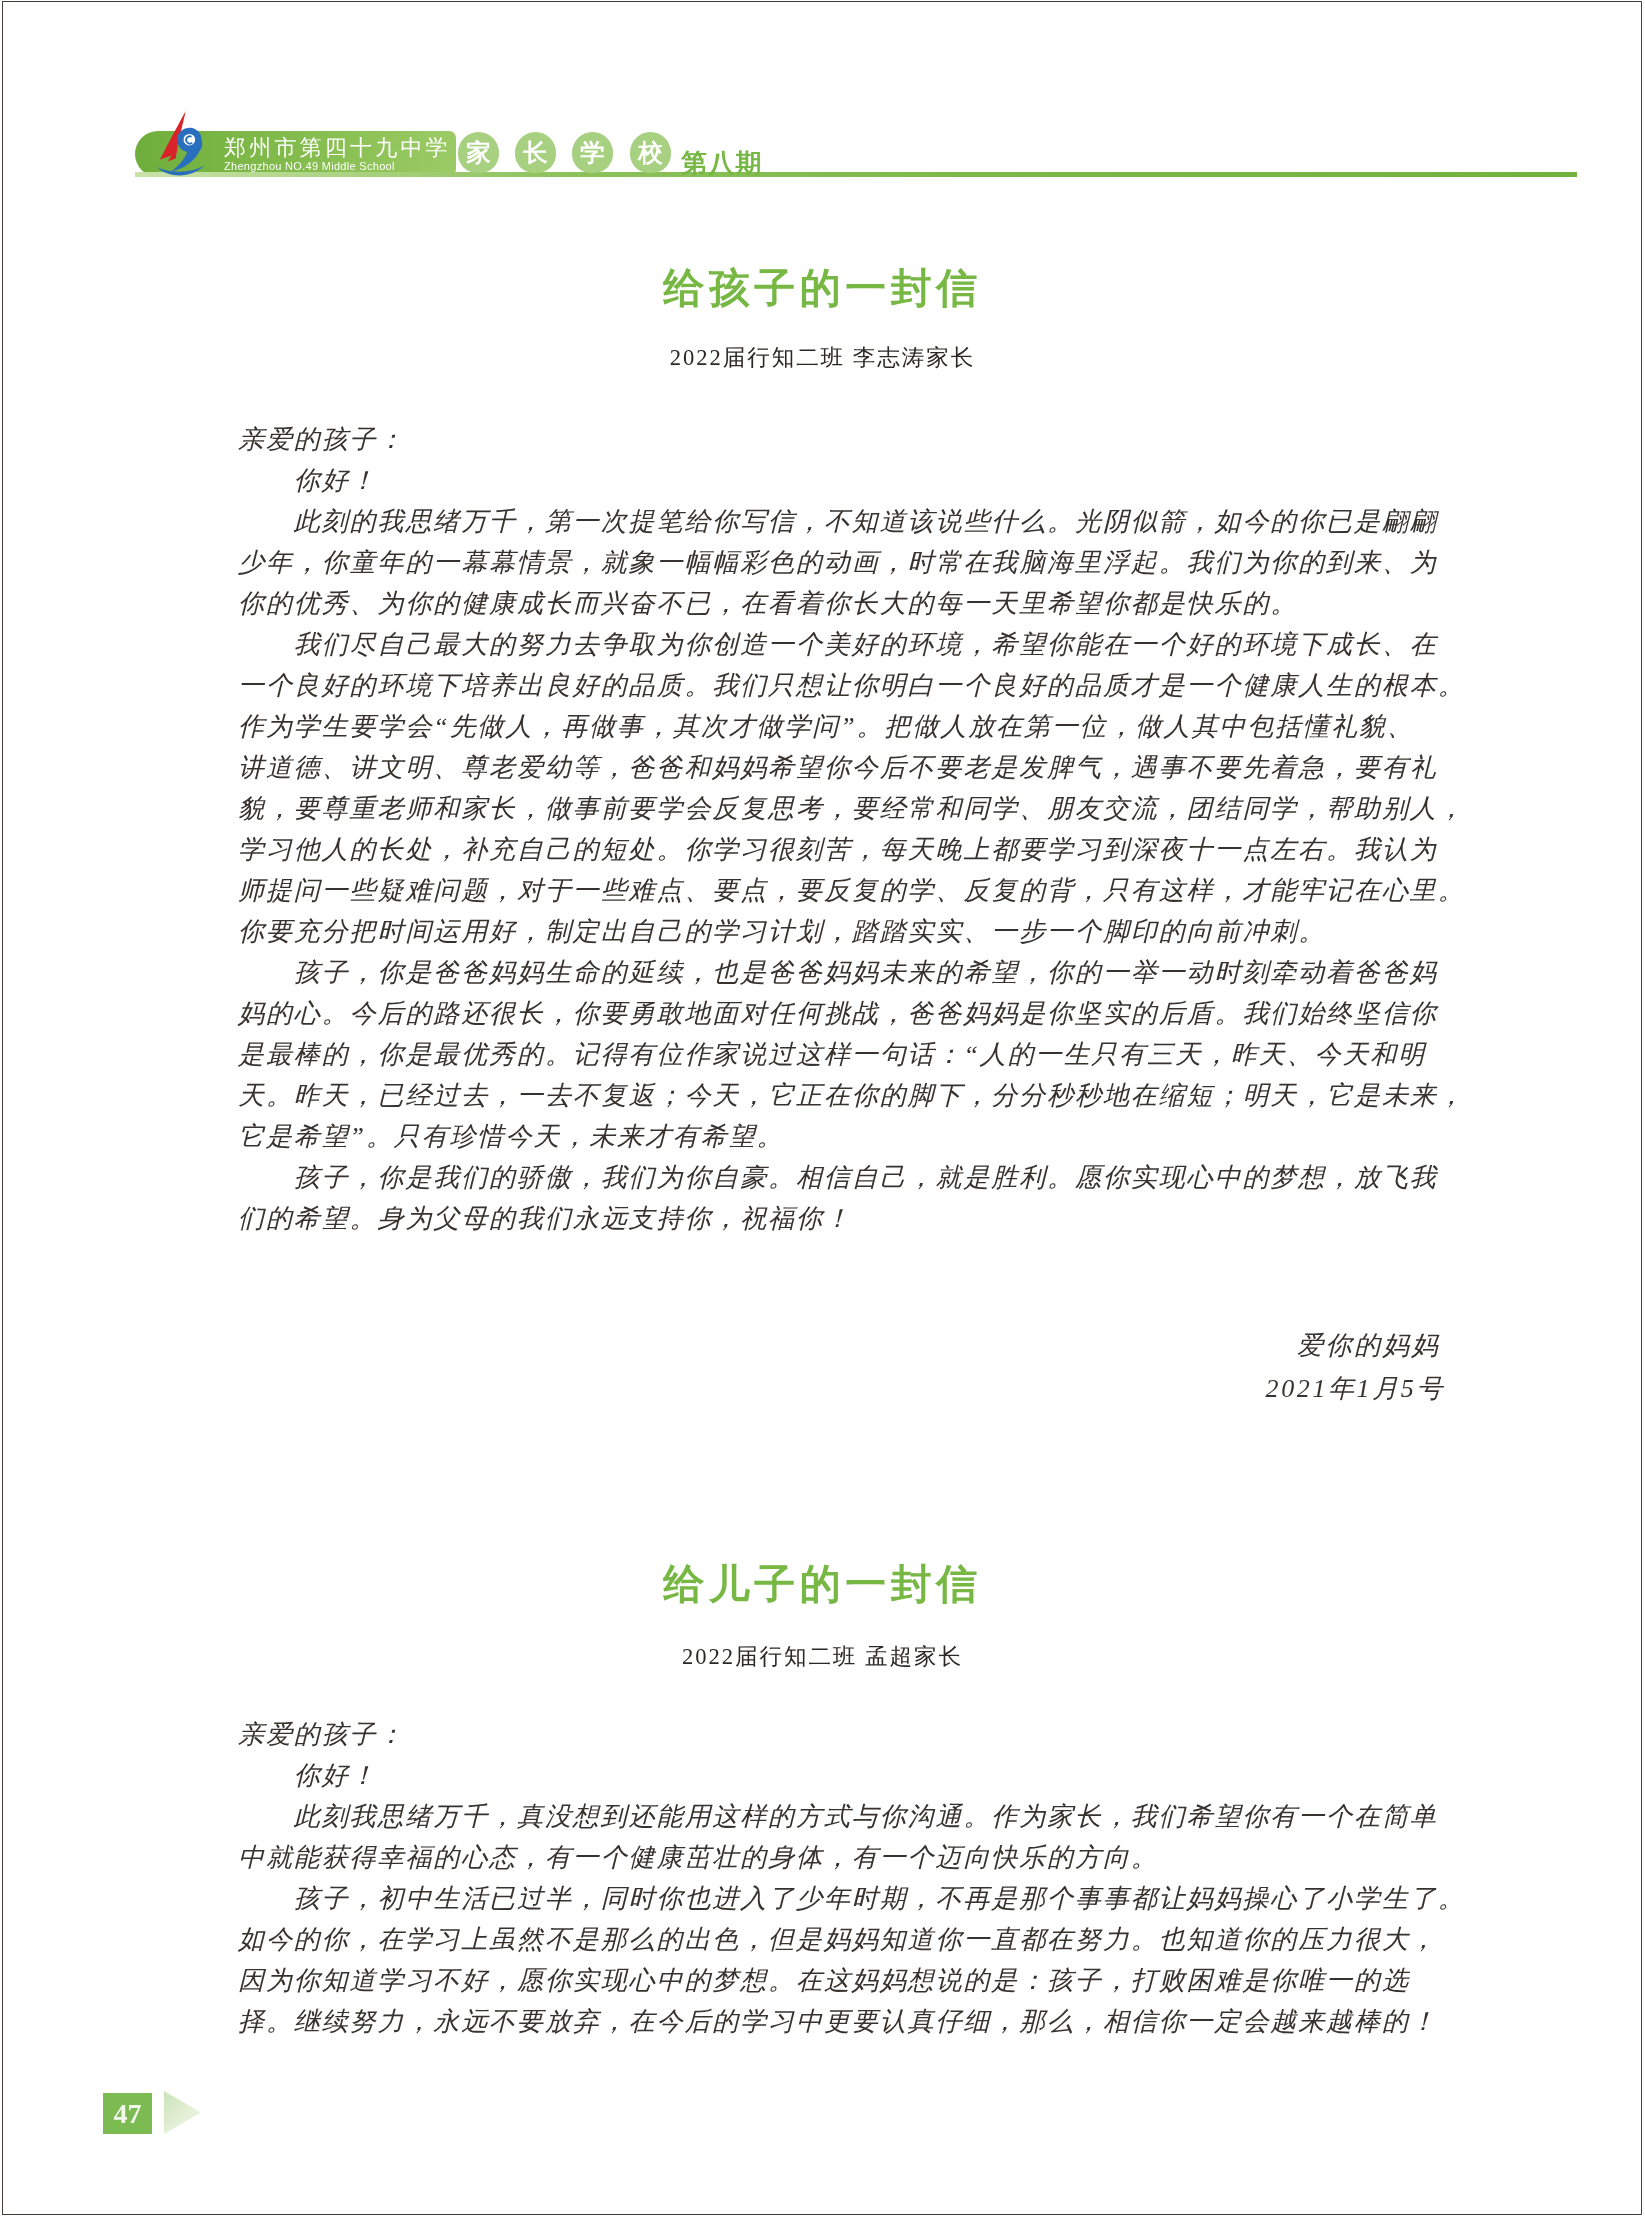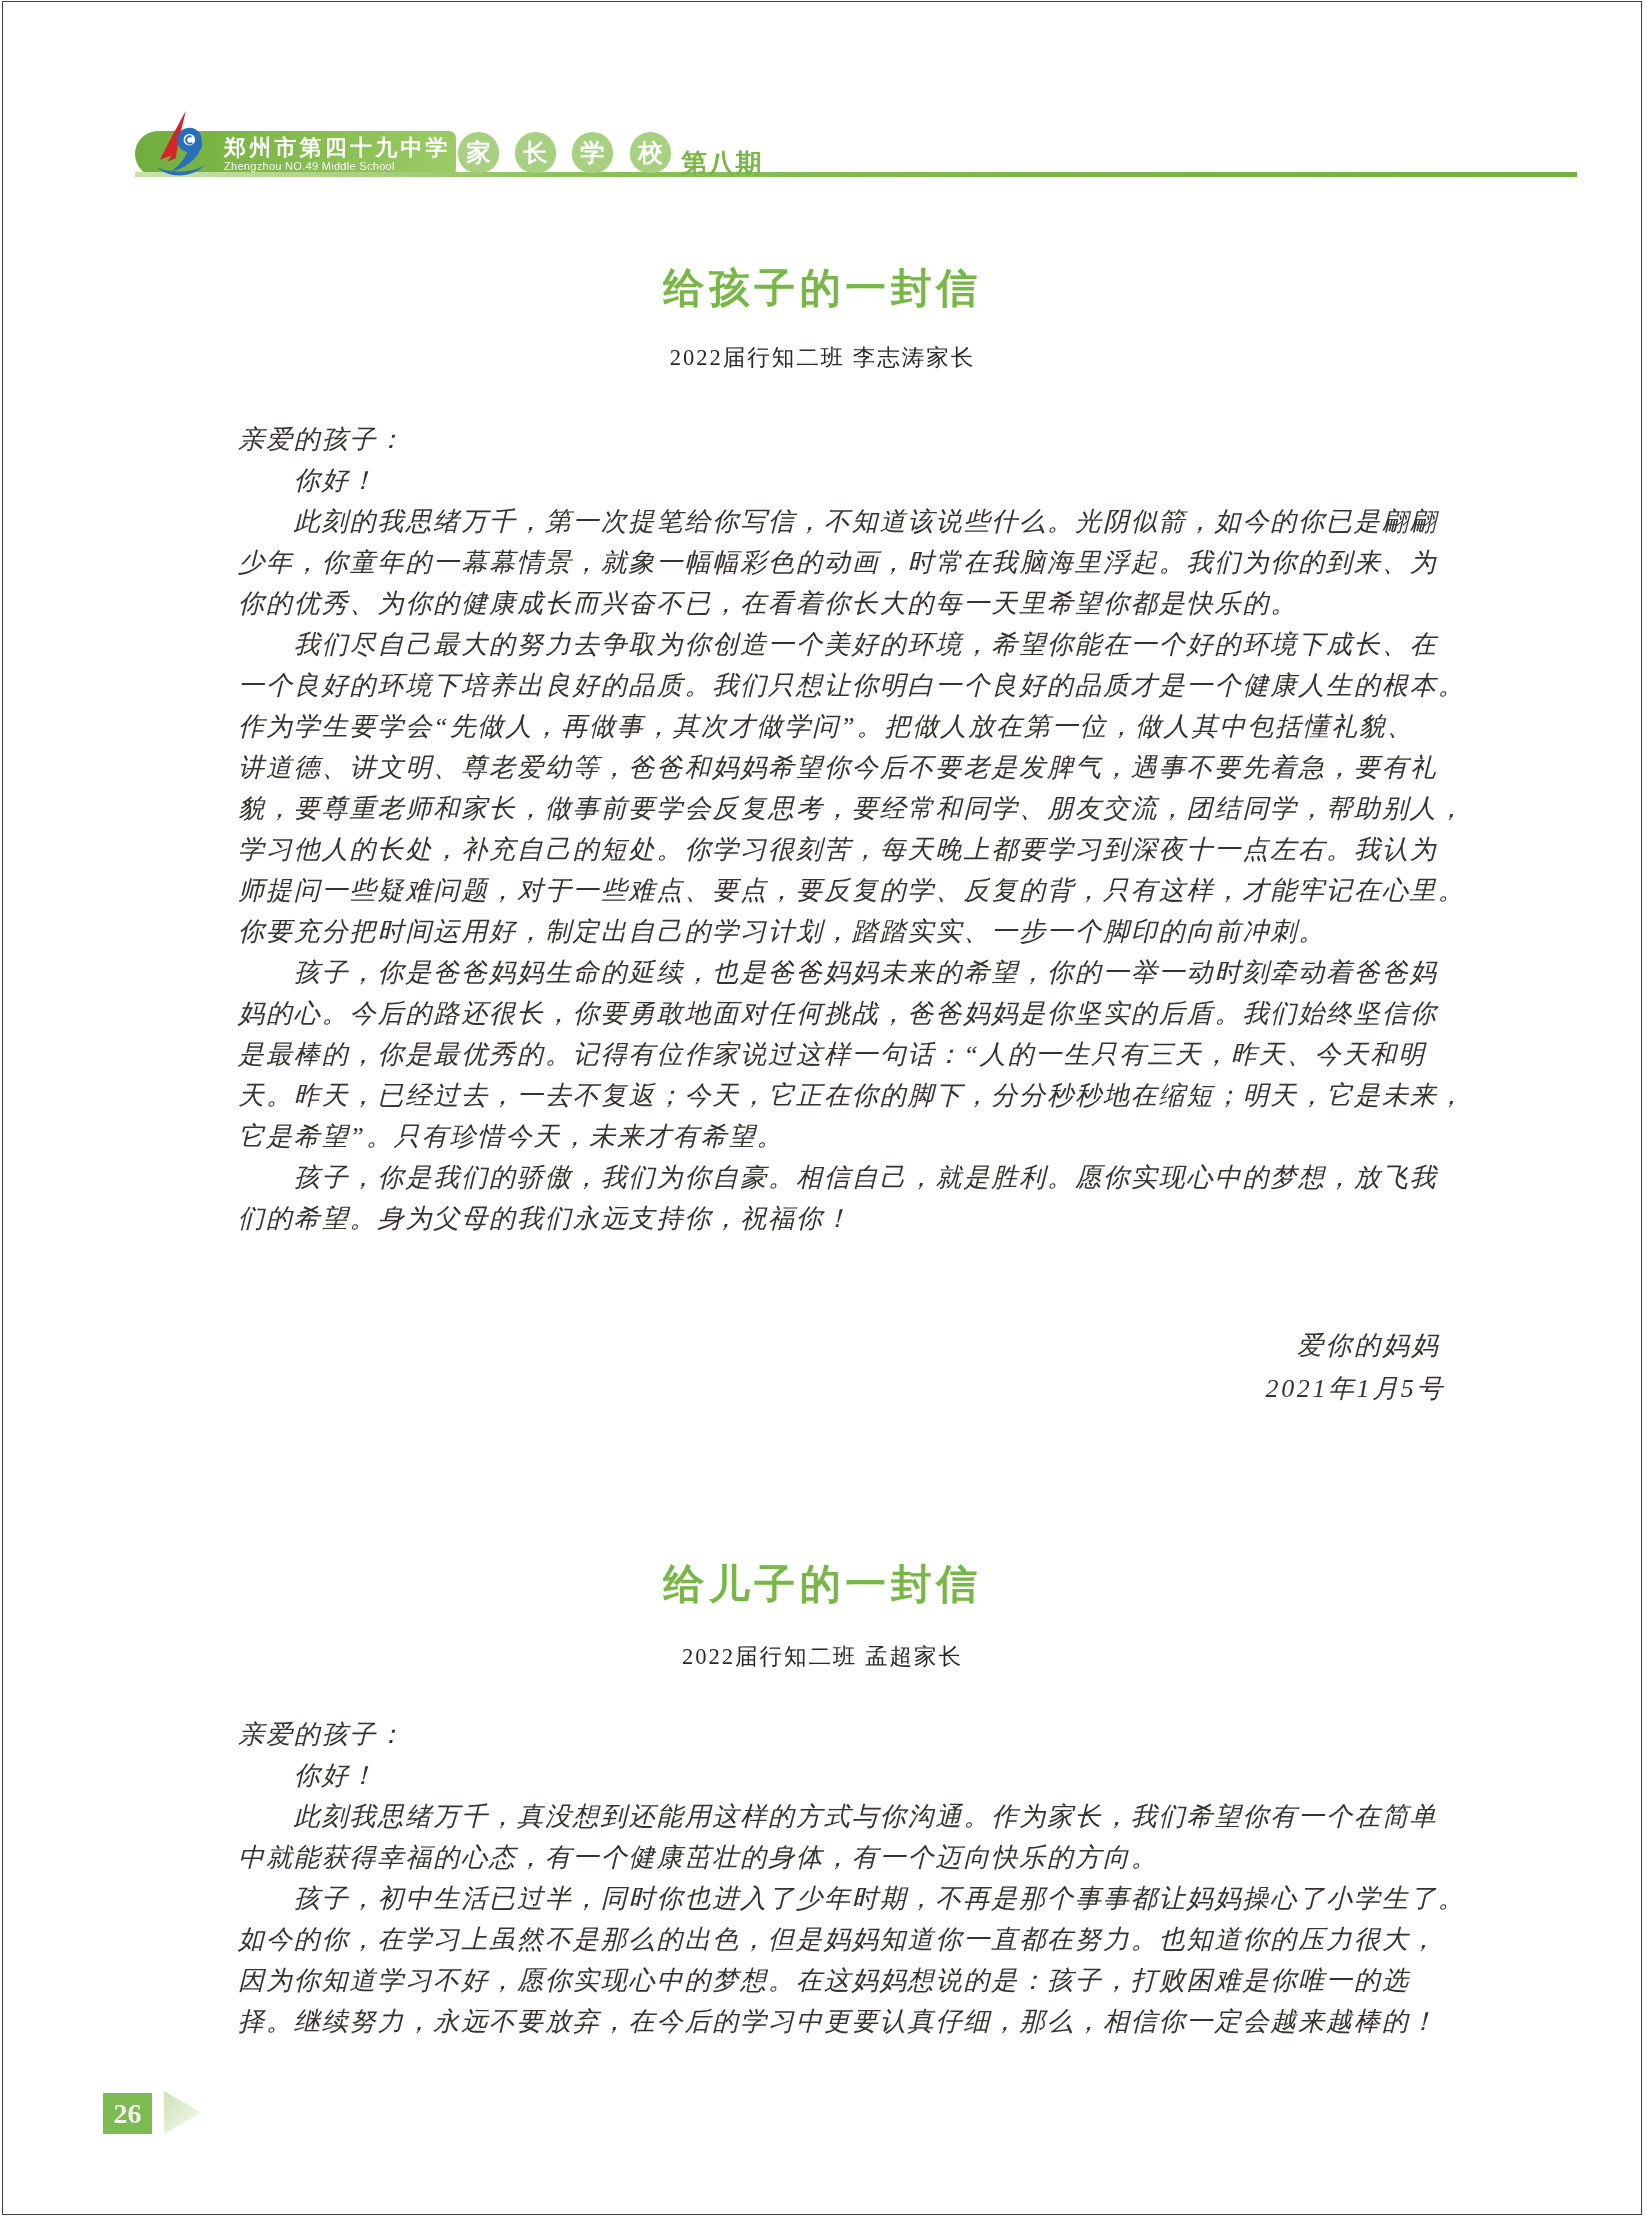--- a/index.html
+++ b/index.html
@@ -10,21 +10,21 @@
   .frame{position:absolute;left:1.9px;top:1.3px;right:2.6px;bottom:1.3px;border:1.3px solid #453f3a;pointer-events:none;}
 
   
   .banner{
     position:absolute;left:135px;top:131px;width:321px;height:46px;
     background:linear-gradient(90deg,#6fae3c 0%,#85bd4f 55%,#9ccb66 100%);
     border-radius:26px 7.7px 9px 26px;
   }
   .logo{position:absolute;left:142px;top:108px;width:76px;height:72px;}
   .school-names{position:absolute;left:224px;top:136px;width:232px;color:#ffffff;}
-  .school-cn{font-size:22px;font-weight:bold;letter-spacing:3.2px;line-height:23px;white-space:nowrap;}
+  .school-cn{font-size:22px;font-weight:normal;letter-spacing:3.2px;line-height:23px;white-space:nowrap;}
   .school-en{font-size:11px;letter-spacing:0.3px;line-height:14px;white-space:nowrap;font-family:"Liberation Sans",sans-serif;}
   .rule{
     position:absolute;left:135px;top:172px;width:1442px;height:4.5px;
     background:linear-gradient(90deg,#c9e2a8 0%,#8bc25a 30%,#79b647 65%,#74b23f 100%);
   }
   .badge{
     position:absolute;top:132px;width:41px;height:41px;border-radius:50% 50% 46% 46%;
     background:#a7d180;color:#ffffff;text-align:center;line-height:41px;
     font-size:24.5px;font-weight:bold;font-family:"Liberation Sans",sans-serif;
   }
@@ -131,16 +131,16 @@
       <div class="text-line">亲爱的孩子：</div>
       <div class="text-line">　　你好！</div>
       <div class="text-line">　　此刻我思绪万千，真没想到还能用这样的方式与你沟通。作为家长，我们希望你有一个在简单</div>
       <div class="text-line">中就能获得幸福的心态，有一个健康茁壮的身体，有一个迈向快乐的方向。</div>
       <div class="text-line">　　孩子，初中生活已过半，同时你也进入了少年时期，不再是那个事事都让妈妈操心了小学生了。</div>
       <div class="text-line">如今的你，在学习上虽然不是那么的出色，但是妈妈知道你一直都在努力。也知道你的压力很大，</div>
       <div class="text-line">因为你知道学习不好，愿你实现心中的梦想。在这妈妈想说的是：孩子，打败困难是你唯一的选</div>
       <div class="text-line">择。继续努力，永远不要放弃，在今后的学习中更要认真仔细，那么，相信你一定会越来越棒的！</div>
     </div>
 
-  <div class="pagenum">26</div>
+  <div class="pagenum">47</div>
   <div class="pagearrow"></div>
 </div>
 
 
 </body></html>

